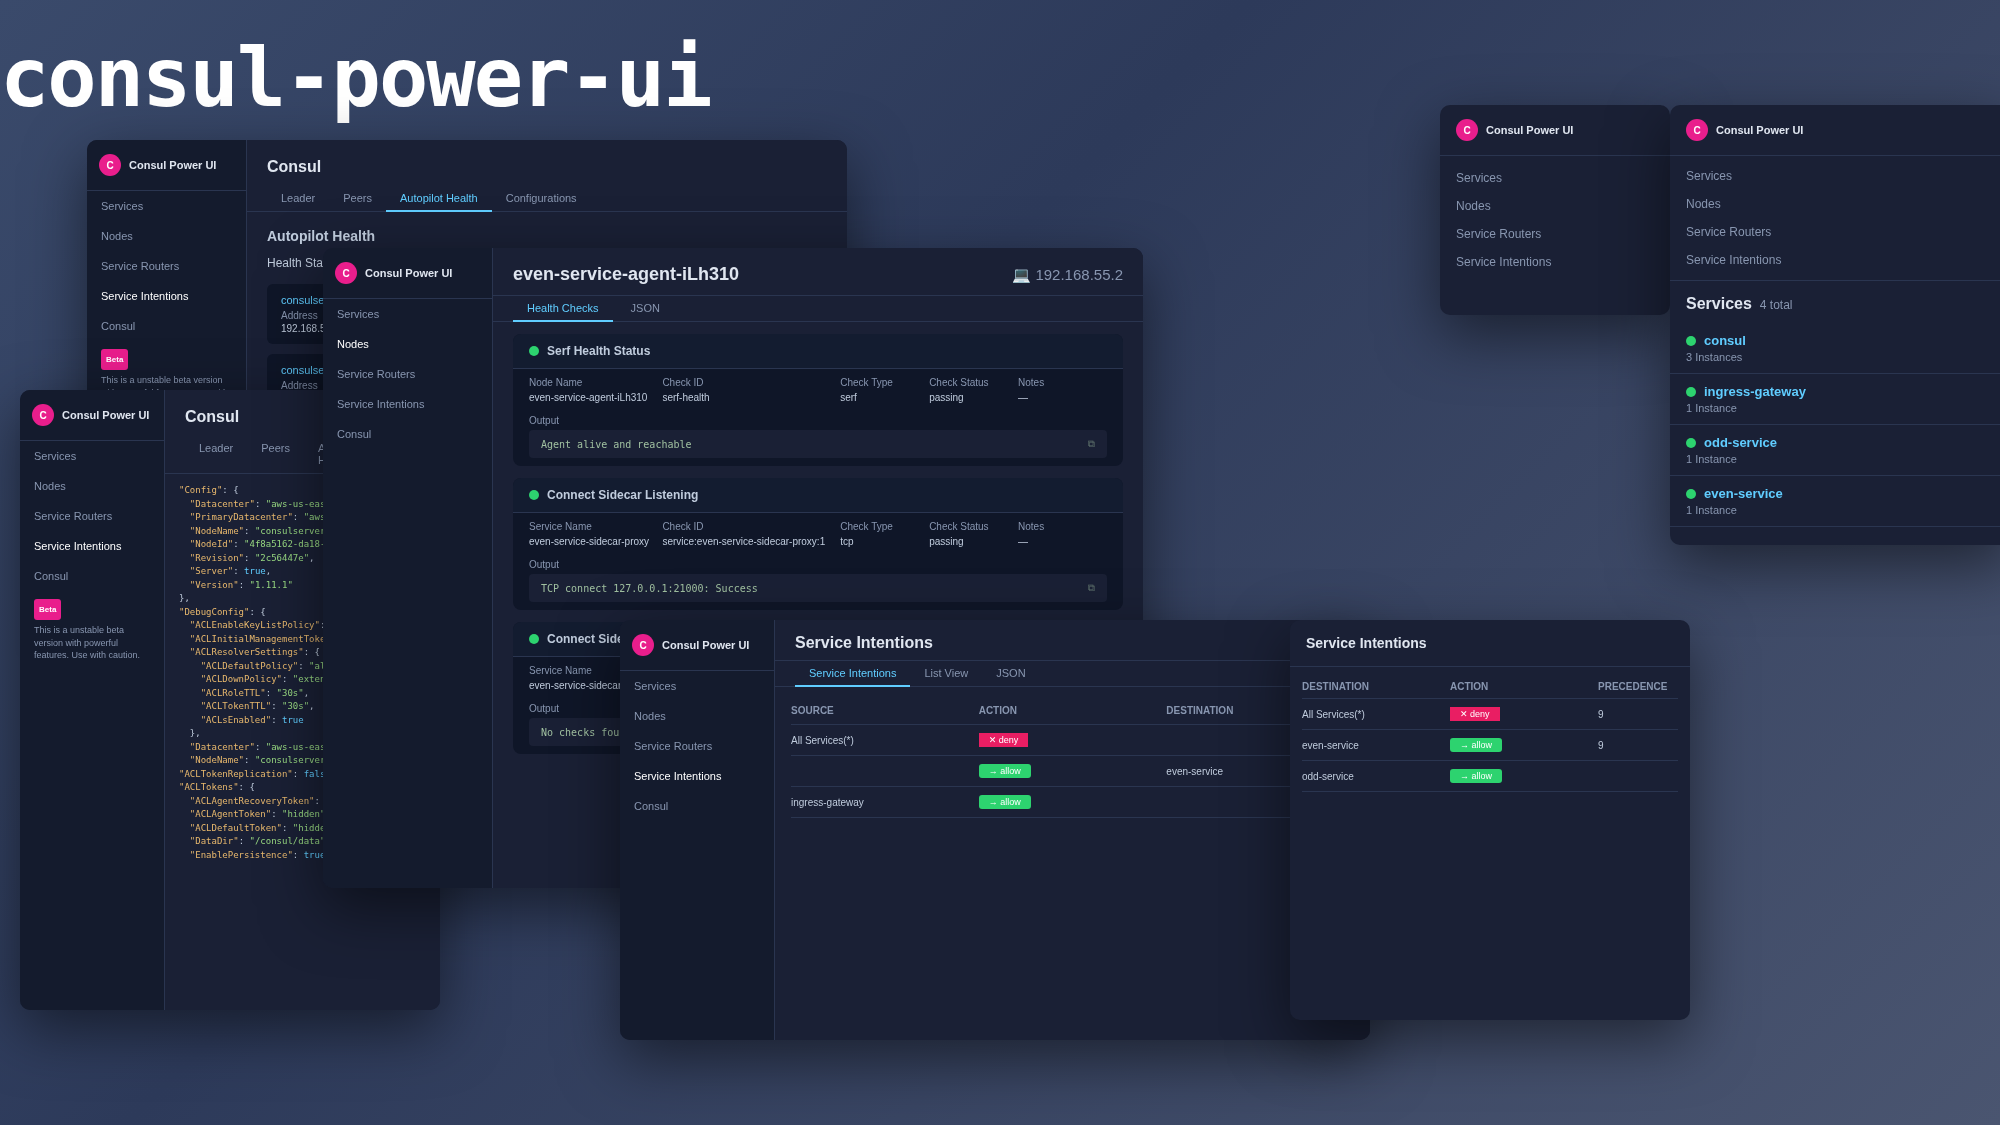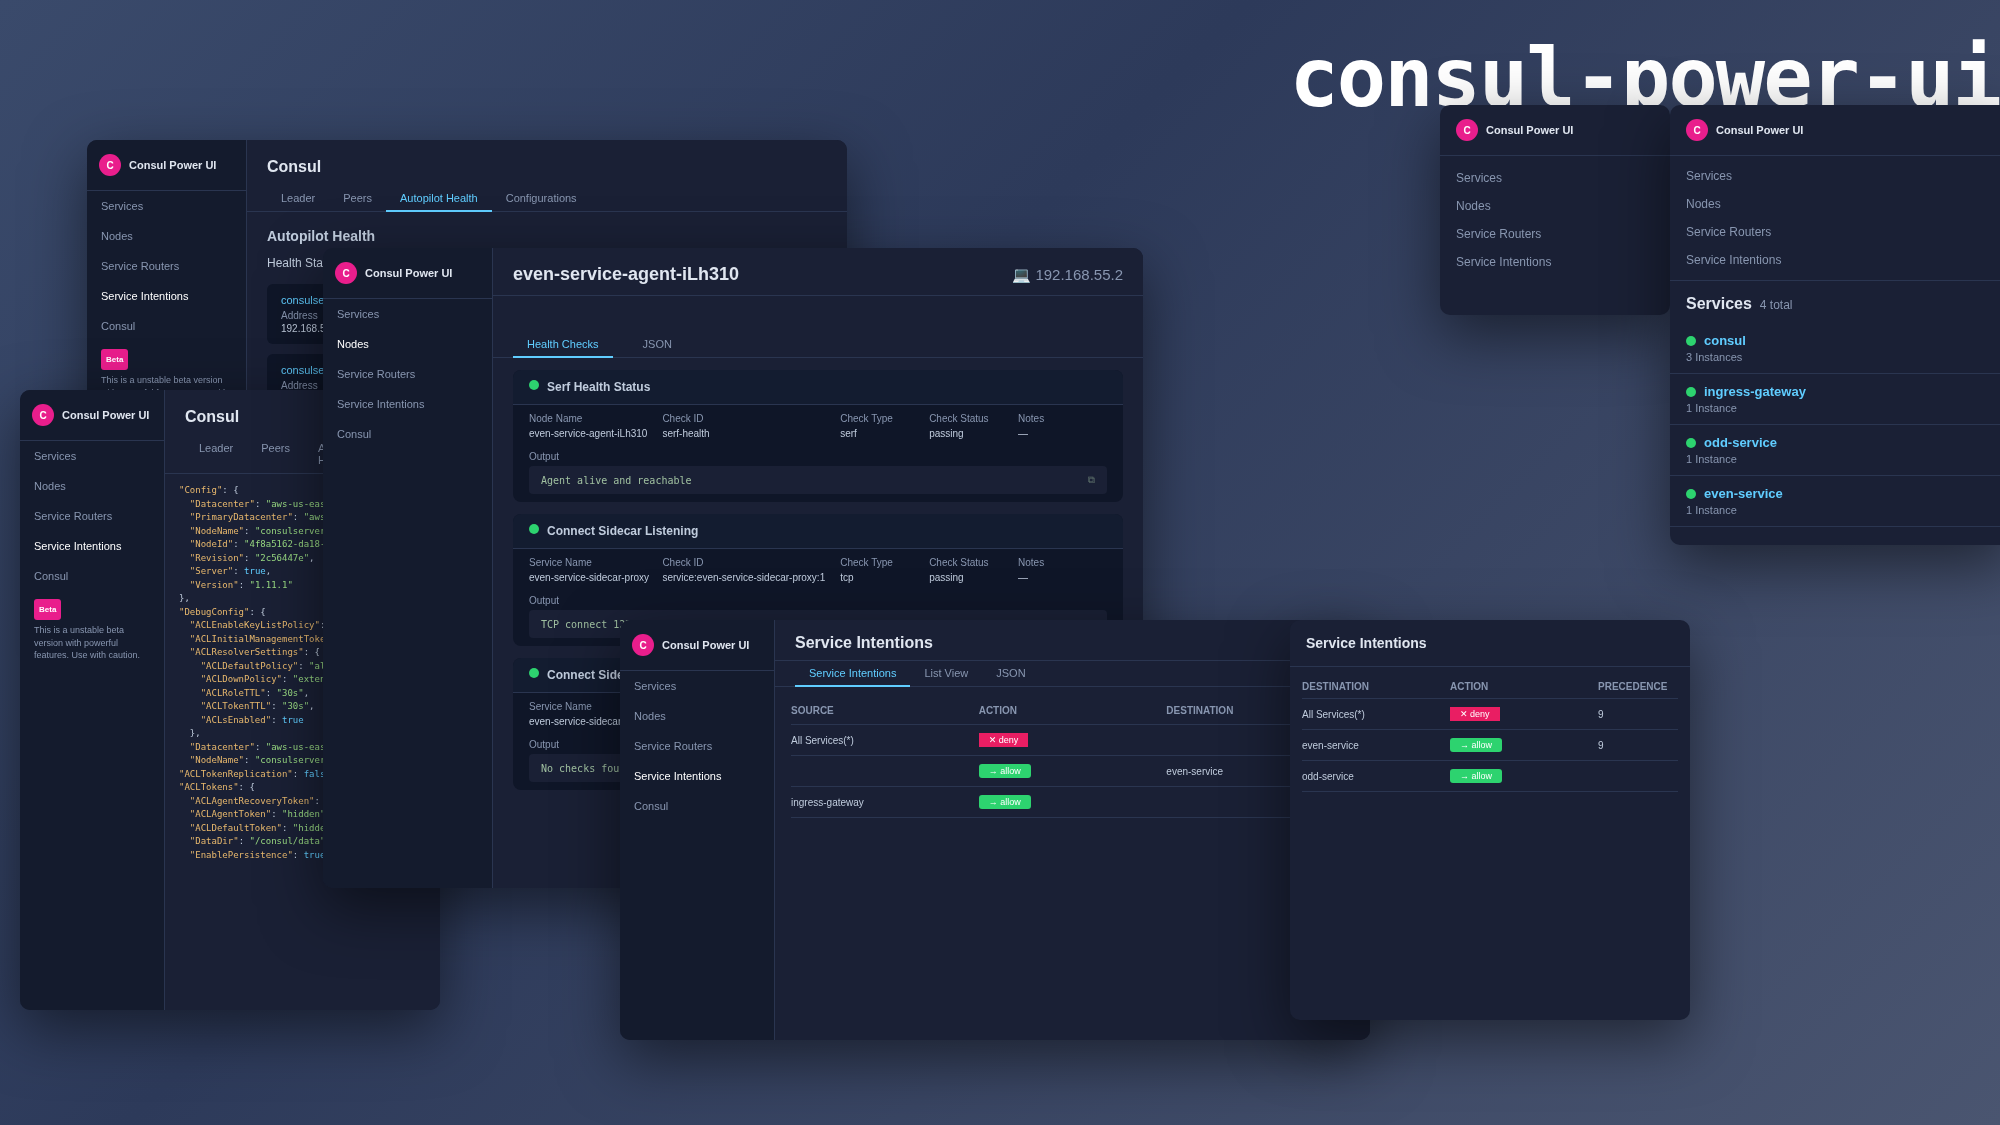--- a/index.html
+++ b/index.html
@@ -7,21 +7,21 @@
       width: 2000px;
       height: 1125px;
       background: linear-gradient(135deg, #3a4a6b 0%, #2d3a5a 40%, #4a5570 100%);
       font-family: 'Segoe UI', Arial, sans-serif;
       overflow: hidden;
       position: relative;
     }
 
     
     .main-title {
-      text-align: right;
+      text-align: left;
       color: #ffffff;
       font-size: 82px;
       font-weight: 900;
       letter-spacing: -2px;
       padding-top: 30px;
       font-family: monospace;
     }
 
     
     .panel {
@@ -221,37 +221,36 @@
       font-size: 18px;
       font-weight: 600;
     }
     .ip-badge {
       color: #8896b0;
       font-size: 15px;
     }
 
     .health-tab-bar {
       display: flex;
-      gap: 16px;
+      gap: 4px;
       padding: 0 20px;
       border-bottom: 1px solid #2a3550;
-      margin-top: 36px;
     }
 
     .check-section {
       margin: 12px 20px;
       background: #0f1628;
       border-radius: 8px;
       overflow: hidden;
     }
     .check-header {
       padding: 10px 16px;
       background: #131c30;
       display: flex;
-      align-items: flex-start;
+      align-items: center;
       gap: 8px;
       border-bottom: 1px solid #2a3550;
     }
     .check-title {
       color: #c0ccdd;
       font-size: 12px;
       font-weight: 600;
     }
     .check-grid {
       display: grid;

